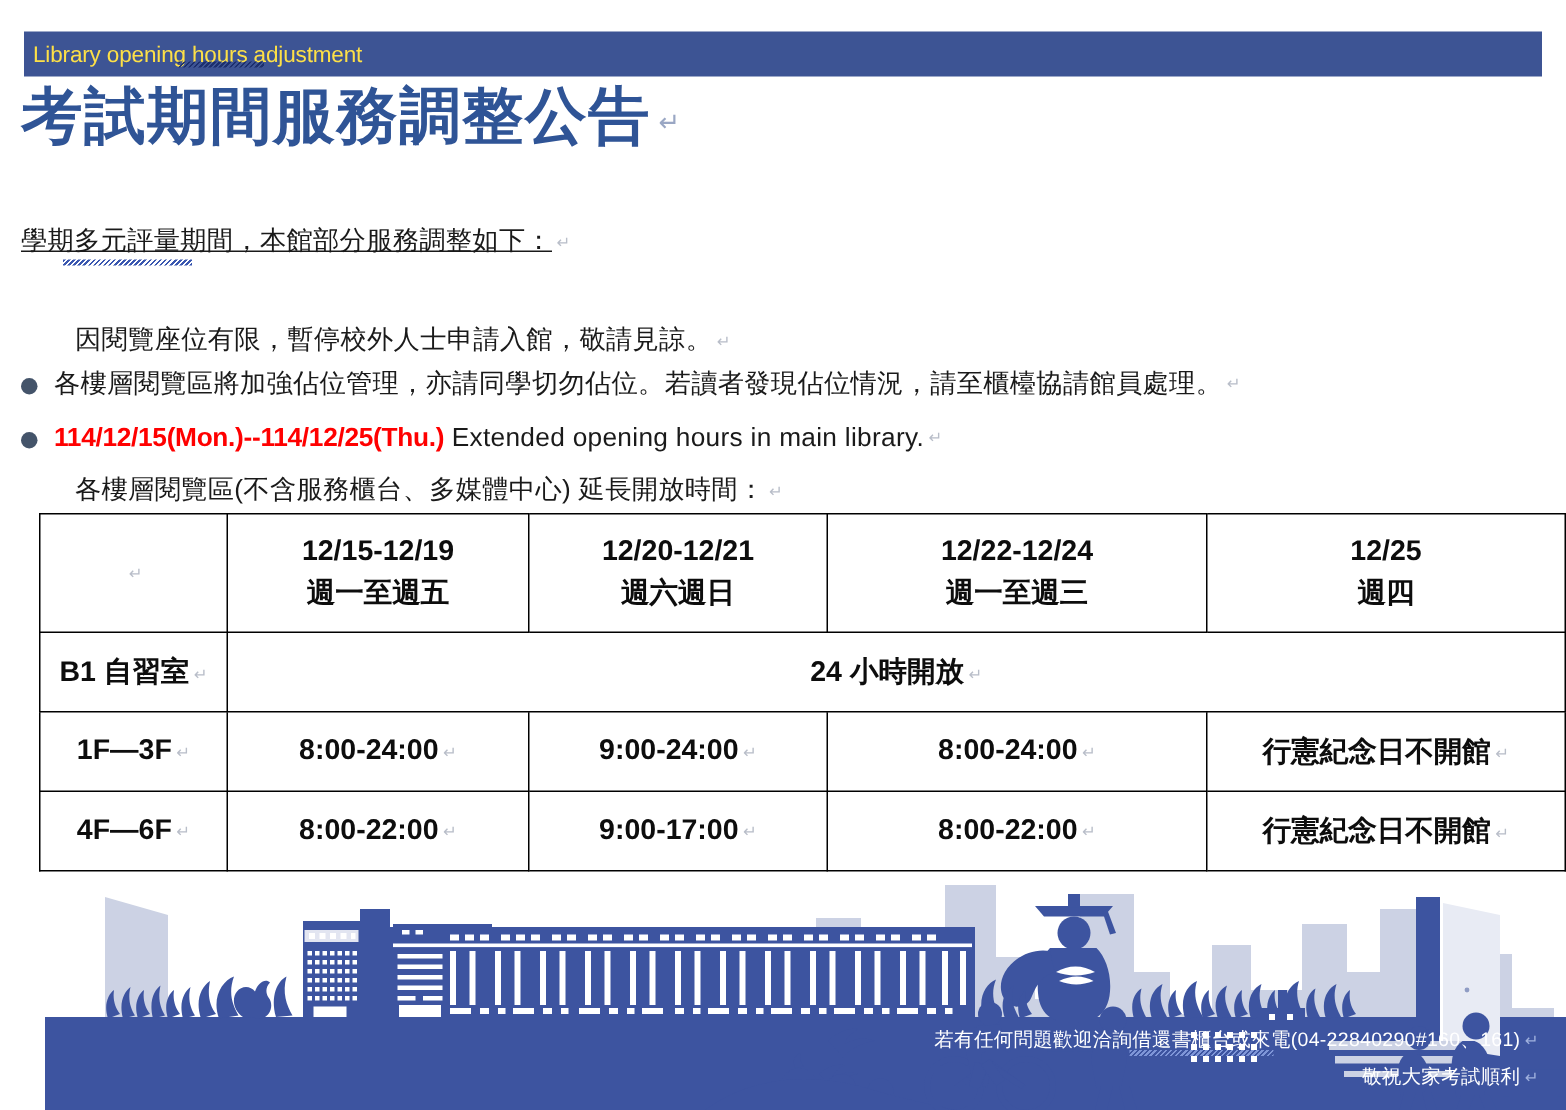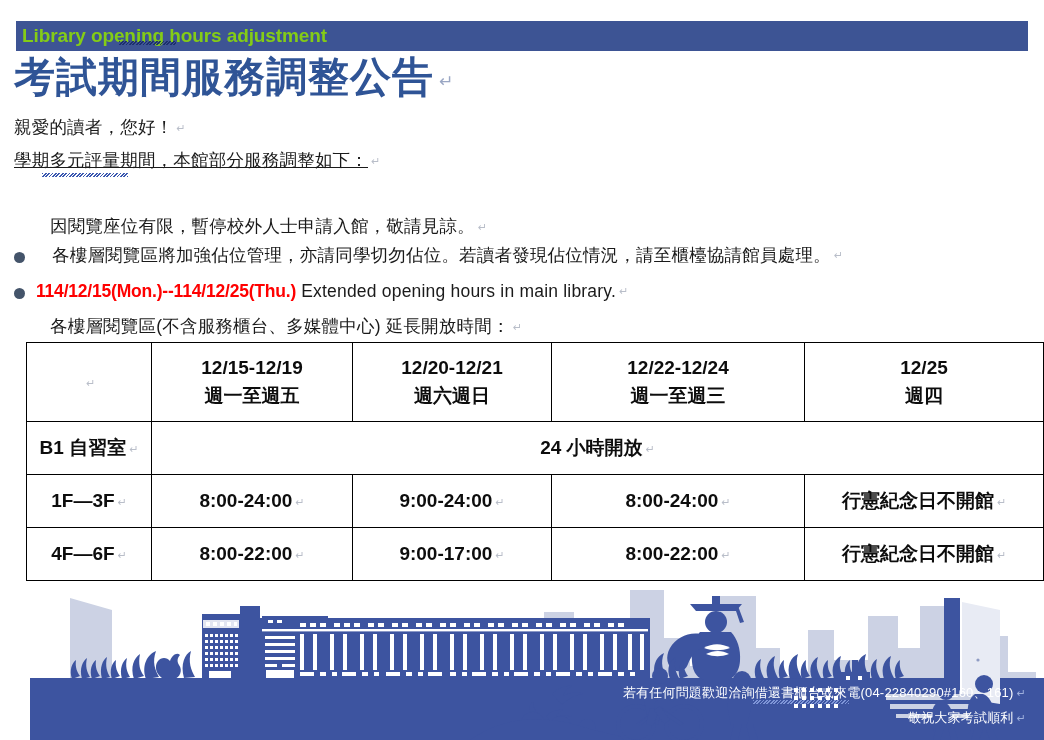--- a/index.html
+++ b/index.html
@@ -30,23 +30,23 @@
     top: 21px;
     width: 1012px;
     height: 30px;
     background: #3d5494;
     display: flex;
     align-items: center;
     box-sizing: border-box;
     padding-left: 6px;
   }
   .banner-title {
-    color: #84cc16;
-    font-size: 19px;
-    font-weight: bold;
+    color: #fde047;
+    font-size: 15px;
+    font-weight: normal;
     letter-spacing: -0.1px;
     white-space: nowrap;
     position: relative;
   }
   .squiggle {
     position: absolute;
     left: 103px;
     top: 20px;
     width: 57px;
     height: 4px;
@@ -145,21 +145,21 @@
     position: absolute;
     left: 50px;
     font-size: 17.5px;
     color: #1a1a1a;
     white-space: nowrap;
     letter-spacing: 0.2px;
   }
 
   .b1 { top: 180px; }
   .s1 { top: 214px; }
-  .b2 { top: 245px; gap: 16px; }
+  .b2 { top: 245px; }
   .b3 { top: 281px; }
   .s2 { top: 314px; }
 
   
   .tbl {
     position: absolute;
     left: 26px;
     top: 342px;
     width: 1012px;
     border-collapse: collapse;
@@ -237,23 +237,20 @@
 
   <div class="banner">
     <span class="banner-title">Library opening hours adjustment</span>
     <span class="squiggle"></span>
   </div>
 
   <div class="headline">
     <span>考試期間服務調整公告</span><span class="pilcrow">↵</span>
   </div>
 
-  <div class="para para-1">
-    <span>親愛的讀者，您好！</span><span class="pilcrow-sm">↵</span>
-  </div>
   <div class="para para-2">
     <span class="sq2"><span>學期多元評量期間，本館部分服務調整如下：</span></span><span class="pilcrow-sm">↵</span>
     <span class="sq-under" style="left:28px; width:86px; bottom:-5px;"></span>
   </div>
 
   <div class="sub-line s1">
     <span>因閱覽座位有限，暫停校外人士申請入館，敬請見諒。</span><span class="pilcrow-sm">↵</span>
   </div>
 
   <div class="bullet-row b2">

